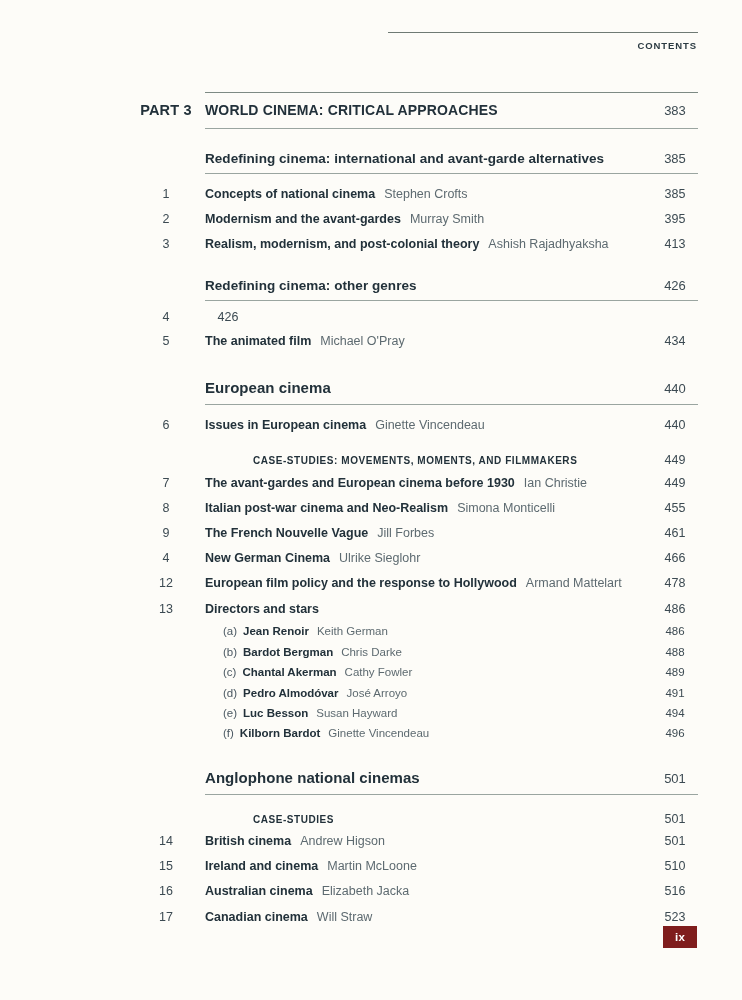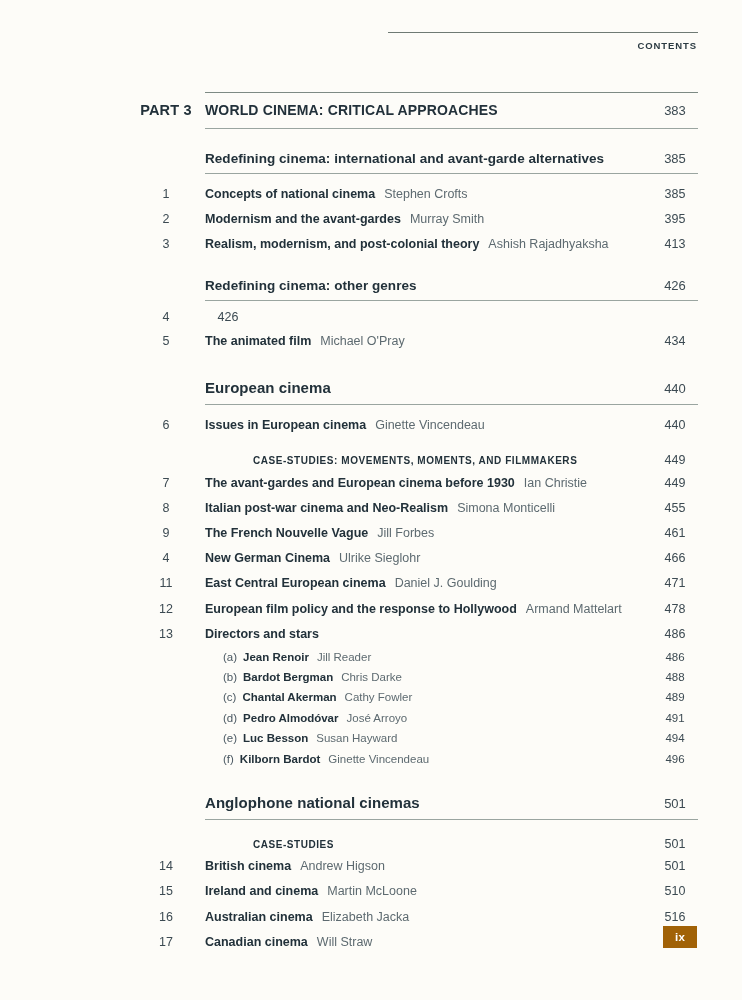--- a/index.html
+++ b/index.html
@@ -182,21 +182,21 @@
 
   .gap-after-entries { height: 6px; }
 
   
   .folio {
     position: absolute;
     right: 45px;
     bottom: 52px;
     width: 34px;
     height: 22px;
-    background: #a16207;
+    background: #7f1d1d;
     color: #ffffff;
     font-size: 11.5px;
     font-weight: bold;
     display: flex;
     align-items: center;
     justify-content: center;
     letter-spacing: 0.3px;
   }
 </style>
 </head>
@@ -311,45 +311,38 @@
       <div class="pg">461</div>
     </div>
     <div class="row entry-row">
       <div class="num">4</div>
       <div class="txt">
         <span class="entry-title">New German Cinema</span><span class="entry-author">Ulrike Sieglohr</span>
       </div>
       <div class="pg">466</div>
     </div>
     <div class="row entry-row">
-      <div class="num">11</div>
-      <div class="txt">
-        <span class="entry-title">East Central European cinema</span><span class="entry-author">Daniel J. Goulding</span>
-      </div>
-      <div class="pg">471</div>
-    </div>
-    <div class="row entry-row">
       <div class="num">12</div>
       <div class="txt">
         <span class="entry-title">European film policy and the response to Hollywood</span><span class="entry-author">Armand Mattelart</span>
       </div>
       <div class="pg">478</div>
     </div>
     <div class="row entry-row">
       <div class="num">13</div>
       <div class="txt">
         <span class="entry-title">Directors and stars</span>
       </div>
       <div class="pg">486</div>
     </div>
 
     <div class="row sub-row">
       <div class="num"></div>
       <div class="txt sub-indent">
-        <span class="sub-letter">(a)</span><span class="sub-title">Jean Renoir</span><span class="sub-author">Jill Reader</span>
+        <span class="sub-letter">(a)</span><span class="sub-title">Jean Renoir</span><span class="sub-author">Keith German</span>
       </div>
       <div class="pg">486</div>
     </div>
     <div class="row sub-row">
       <div class="num"></div>
       <div class="txt sub-indent">
         <span class="sub-letter">(b)</span><span class="sub-title">Bardot Bergman</span><span class="sub-author">Chris Darke</span>
       </div>
       <div class="pg">488</div>
     </div>

